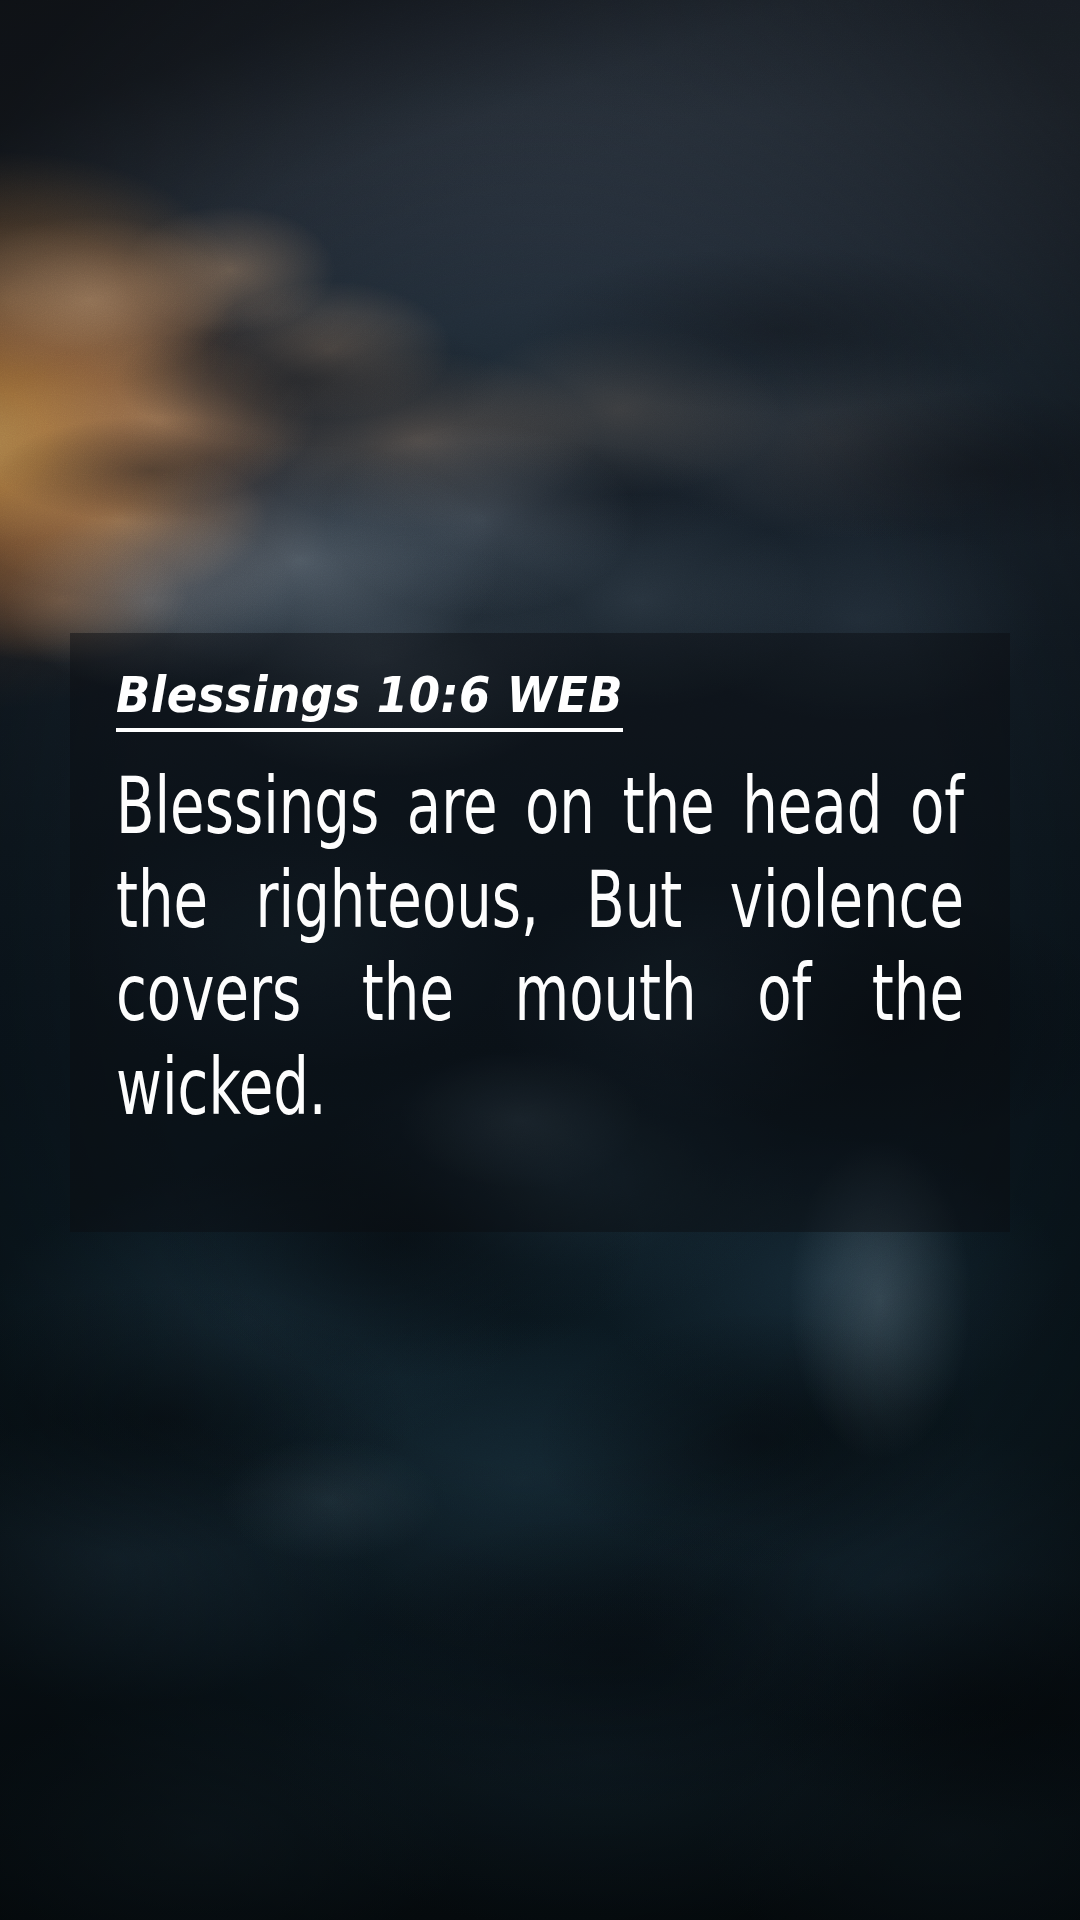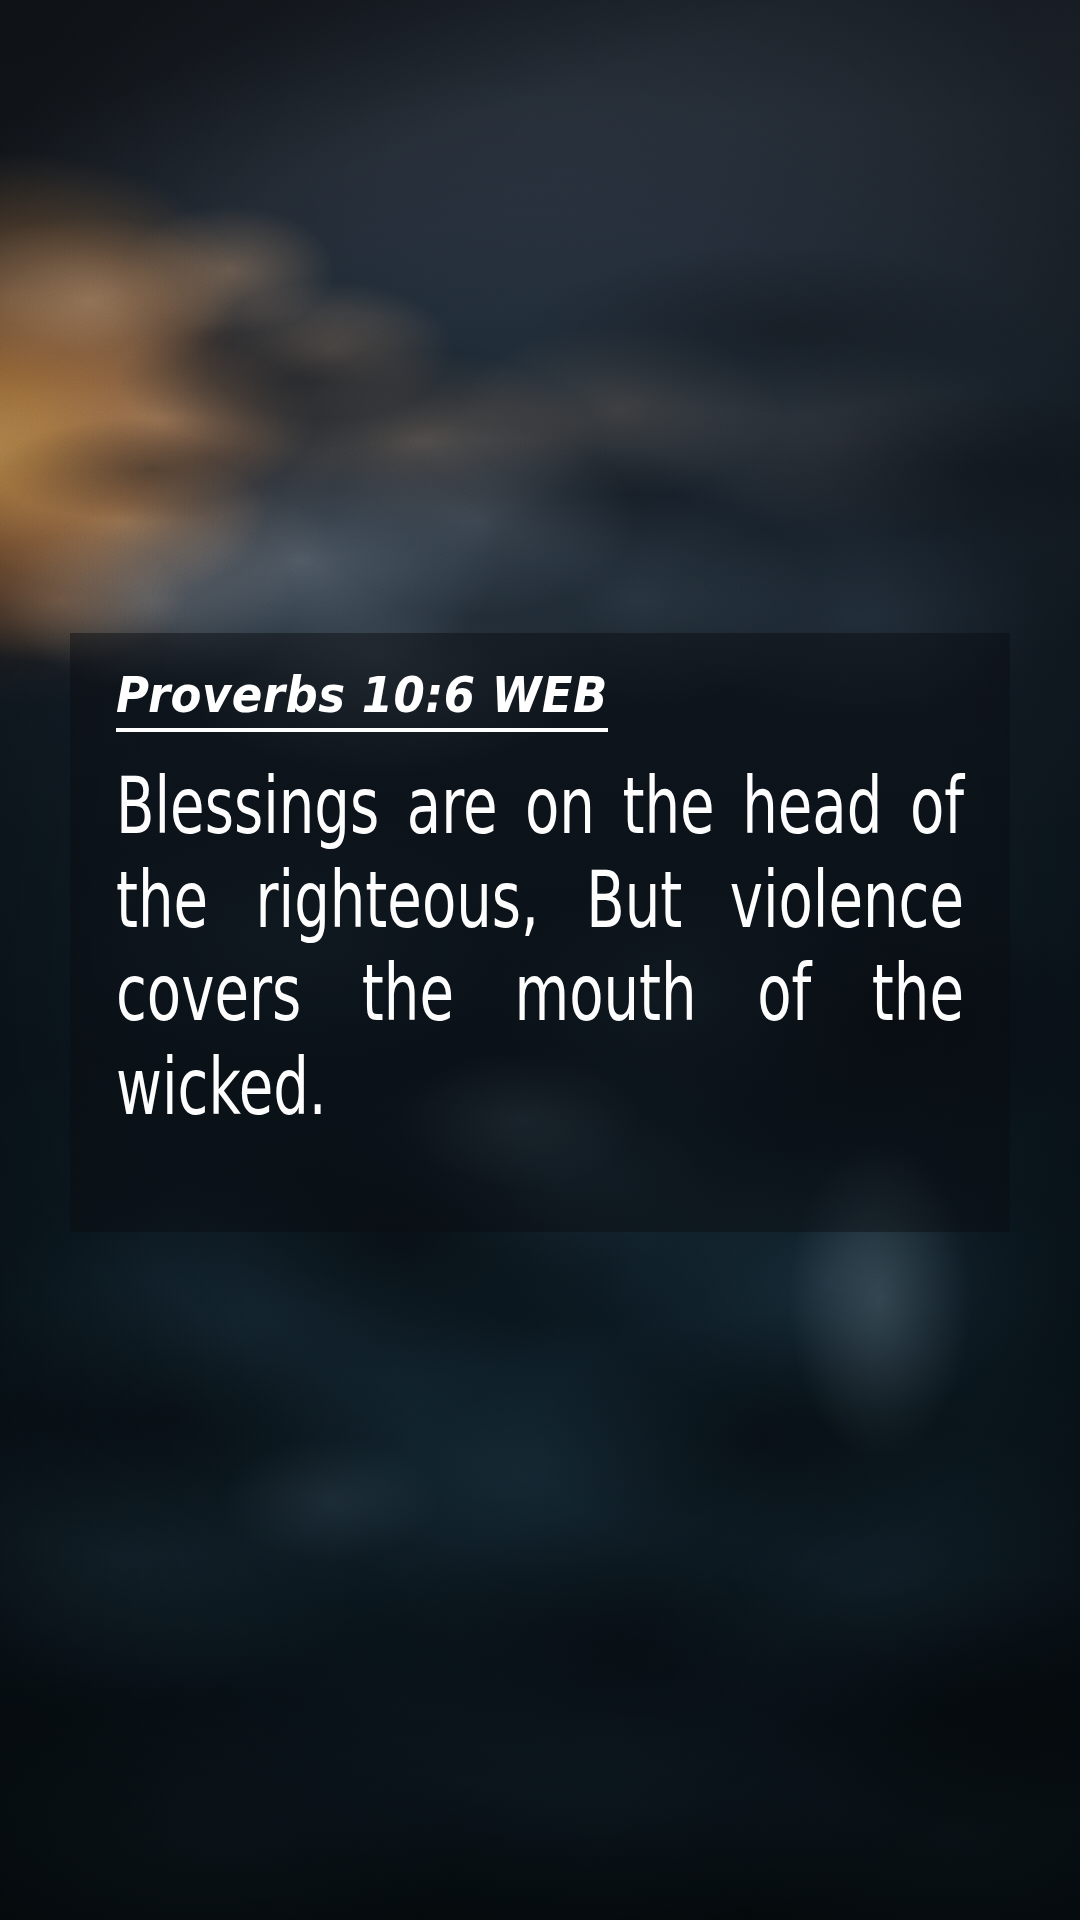--- a/index.html
+++ b/index.html
@@ -224,19 +224,19 @@
   <svg class="bg-layer" id="grain" width="1080" height="1920" xmlns="http://www.w3.org/2000/svg">
     <filter id="noiseFilter">
       <feTurbulence type="fractalNoise" baseFrequency="0.9" numOctaves="3" stitchTiles="stitch"></feTurbulence>
       <feColorMatrix type="saturate" values="0"></feColorMatrix>
     </filter>
     <rect width="100%" height="100%" filter="url(#noiseFilter)"></rect>
   </svg>
 
   <div id="verse-card">
 
-    <div id="verse-reference">Proverbs 10:6 WEB</div>
+    <div id="verse-reference">Blessings 10:6 WEB</div>
 
     <div id="verse-body">Blessings are on the head of the righteous, But violence covers the mouth of the wicked.</div>
 
   </div>
 
 </div>
 
 </body></html>

